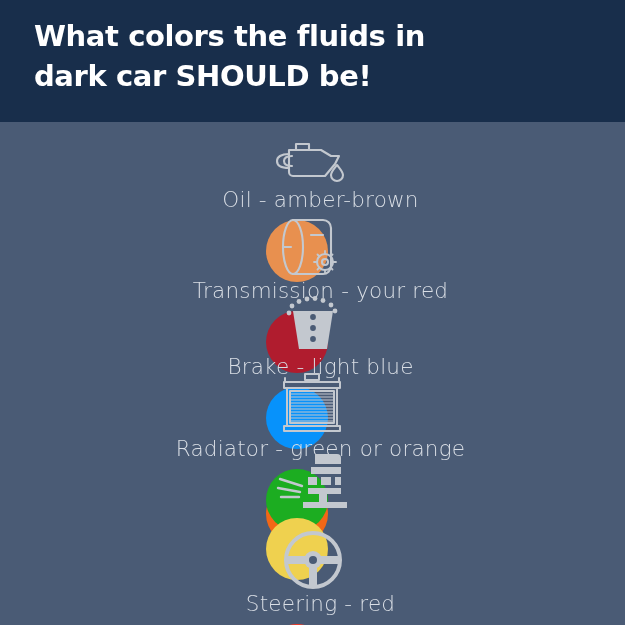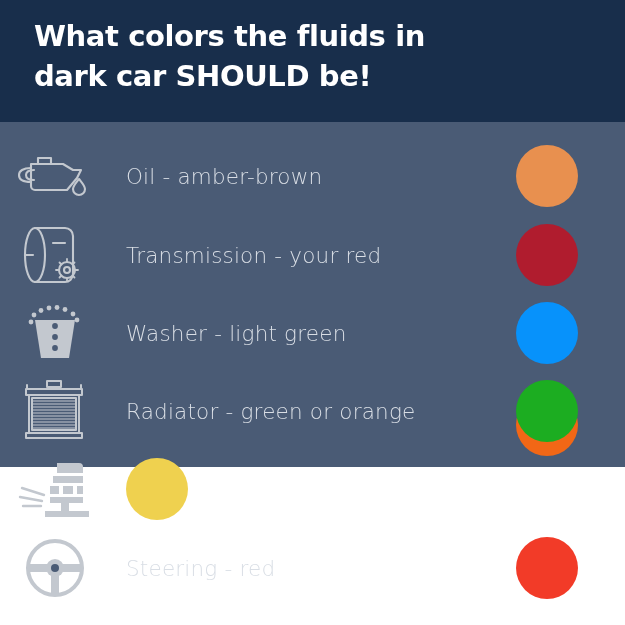--- a/index.html
+++ b/index.html
@@ -7,21 +7,21 @@
   html, body {
     width: 625px;
     height: 625px;
     overflow: hidden;
     font-family: "DejaVu Sans", sans-serif;
   }
 
   #infographic {
     position: relative;
     width: 625px;
-    height: 467px;
+    height: 625px;
     background: #4a5b75;
   }
 
   
   #header {
     position: absolute;
     left: 0; top: 0;
     width: 625px;
     height: 122px;
     background: #182e4b;
@@ -60,20 +60,21 @@
     height: 503px;
   }
 
   .row {
     position: absolute;
     left: 0;
     width: 625px;
     height: 78px;
     display: flex;
     align-items: center;
+    flex-direction: column;
   }
 
   .icon-cell {
     position: relative;
     width: 110px;
     min-width: 110px;
     height: 72px;
     display: flex;
     align-items: center;
     justify-content: center;
@@ -187,21 +188,21 @@
             <circle cx="55" cy="17" r="2.4"></circle>
             <circle cx="9" cy="19" r="2.4"></circle>
           </g>
           <g fill="#4a5b75">
             <circle cx="33" cy="23" r="2.9"></circle>
             <circle cx="33" cy="34" r="2.9"></circle>
             <circle cx="33" cy="45" r="2.9"></circle>
           </g>
         </svg>
       </div>
-      <div class="label-cell">Washer - light green</div>
+      <div class="label-cell">Brake - light blue</div>
       <div class="swatch-cell">
         <div class="dot" style="background:#0792fb"></div>
       </div>
     </div>
 
     <div class="row" style="top:250px">
       <div class="icon-cell">
         <svg width="70" height="64" viewBox="0 0 70 64">
           <g fill="none" stroke="#c3c8cf" stroke-width="2" stroke-linejoin="round" stroke-linecap="round">
             <rect x="27" y="2" width="14" height="6"></rect>

